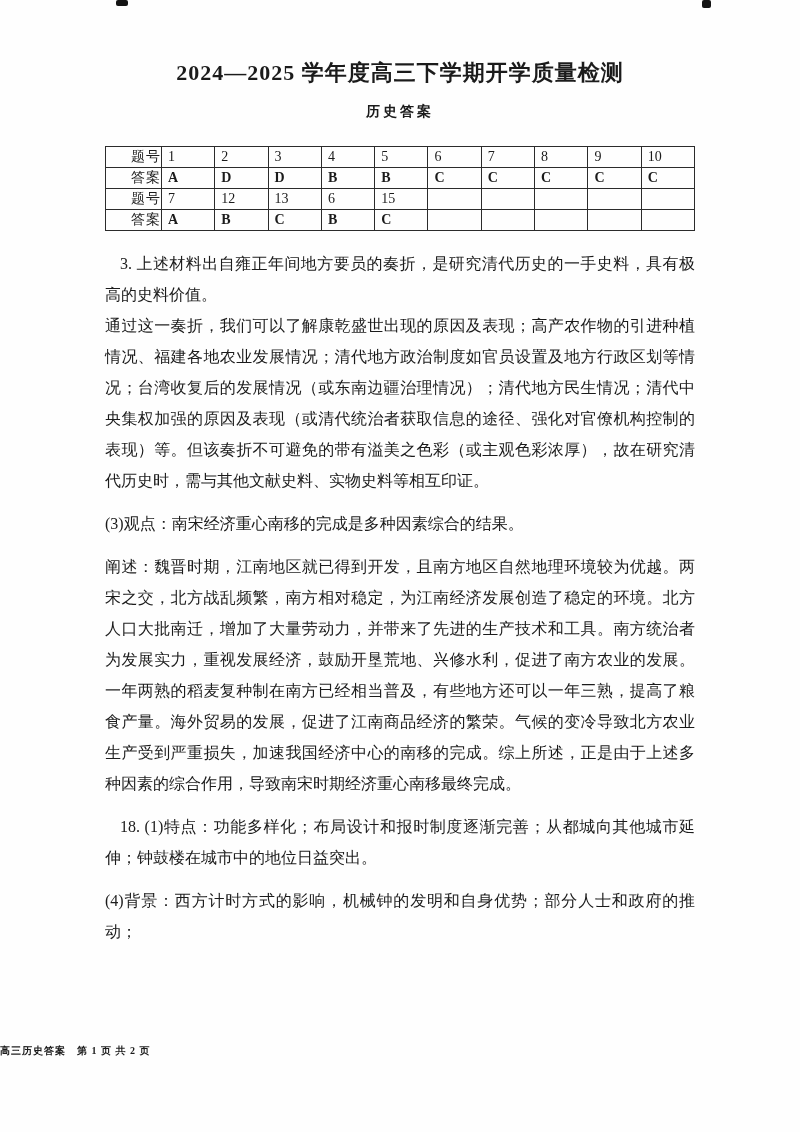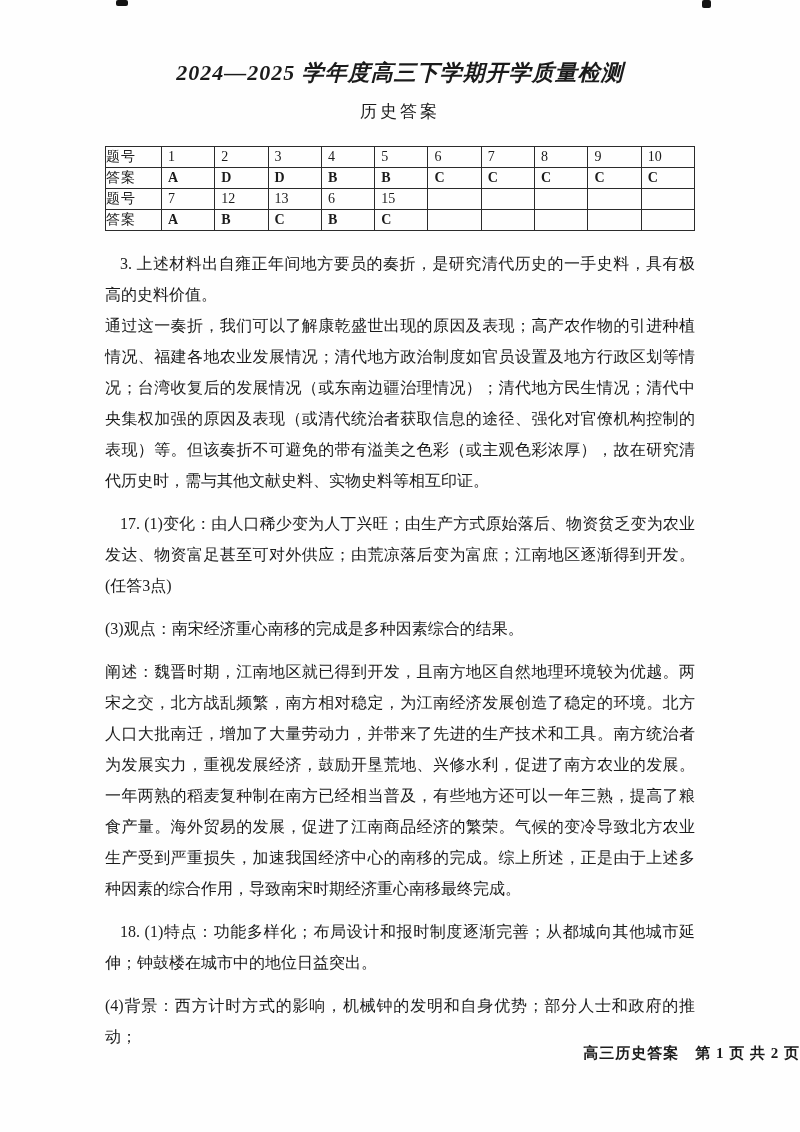--- a/index.html
+++ b/index.html
@@ -12,59 +12,59 @@
     overflow: hidden;
   }
   .page { position: absolute; inset: 0; background: #fefefe; }
 
   .scan-mark { position: absolute; background: #141414; border-radius: 2px; }
   .scan-mark.left  { left: 116px; top: 0; width: 12px; height: 6px; }
   .scan-mark.right { left: 702px; top: 0; width: 9px;  height: 8px; }
 
   .titles { text-align: center; padding-top: 60px; }
   .title-main {
-    font-size: 22px; font-weight: bold; letter-spacing: 1px; line-height: 26px; font-style: italic;
+    font-size: 22px; font-weight: bold; letter-spacing: 1px; line-height: 26px;
   }
   .title-sub {
-    font-size: 17px; font-weight: normal; letter-spacing: 3px; line-height: 26px;
+    font-size: 14px; font-weight: bold; letter-spacing: 3px; line-height: 26px;
     margin-top: 13px;
   }
 
   .content-area { width: 590px; margin: 21px auto 0 auto; }
 
   table.answer-key { border-collapse: collapse; width: 100%; table-layout: fixed; }
   table.answer-key td {
     border: 1px solid #2b2b2b;
     height: 21px;
     font-size: 14px;
     padding: 0 0 0 6px;
     vertical-align: middle;
     overflow: hidden;
   }
   table.answer-key td.row-label {
-    width: 56px; text-align: left; padding: 0; letter-spacing: 1px;
+    width: 56px; text-align: right; padding: 0; letter-spacing: 1px;
   }
   tr.answer-row td { font-weight: bold; }
   tr.answer-row td.row-label { font-weight: normal; }
 
   .paras {
     margin-top: 17px;
     font-size: 16px;
     line-height: 31px;
     text-align: justify;
     text-justify: inter-ideograph;
   }
   p.para { margin-bottom: 12px; }
   p.para.tight { margin-bottom: 0; }
   p.para.num { text-indent: 15px; }
 
   .footer {
     position: absolute; left: 0; right: 0; top: 1044px;
-    text-align: right;
-    font-size: 15px; font-weight: bold; letter-spacing: 1px;
+    text-align: left;
+    font-size: 10px; font-weight: bold; letter-spacing: 1px;
   }
 </style>
 </head>
 <body>
 
 <div class="page">
 
   <div class="scan-mark left"></div>
   <div class="scan-mark right"></div>
 
@@ -128,21 +128,20 @@
           <td></td>
           <td></td>
           <td></td>
         </tr>
       </tbody>
     </table>
 
     <div class="paras">
       <p class="para num tight">3. 上述材料出自雍正年间地方要员的奏折，是研究清代历史的一手史料，具有极高的史料价值。</p>
       <p class="para">通过这一奏折，我们可以了解康乾盛世出现的原因及表现；高产农作物的引进种植情况、福建各地农业发展情况；清代地方政治制度如官员设置及地方行政区划等情况；台湾收复后的发展情况（或东南边疆治理情况）；清代地方民生情况；清代中央集权加强的原因及表现（或清代统治者获取信息的途径、强化对官僚机构控制的表现）等。但该奏折不可避免的带有溢美之色彩（或主观色彩浓厚），故在研究清代历史时，需与其他文献史料、实物史料等相互印证。</p>
-      <p class="para num">17. (1)变化：由人口稀少变为人丁兴旺；由生产方式原始落后、物资贫乏变为农业发达、物资富足甚至可对外供应；由荒凉落后变为富庶；江南地区逐渐得到开发。(任答3点)</p>
       <p class="para">(3)观点：南宋经济重心南移的完成是多种因素综合的结果。</p>
       <p class="para">阐述：魏晋时期，江南地区就已得到开发，且南方地区自然地理环境较为优越。两宋之交，北方战乱频繁，南方相对稳定，为江南经济发展创造了稳定的环境。北方人口大批南迁，增加了大量劳动力，并带来了先进的生产技术和工具。南方统治者为发展实力，重视发展经济，鼓励开垦荒地、兴修水利，促进了南方农业的发展。一年两熟的稻麦复种制在南方已经相当普及，有些地方还可以一年三熟，提高了粮食产量。海外贸易的发展，促进了江南商品经济的繁荣。气候的变冷导致北方农业生产受到严重损失，加速我国经济中心的南移的完成。综上所述，正是由于上述多种因素的综合作用，导致南宋时期经济重心南移最终完成。</p>
       <p class="para num">18. (1)特点：功能多样化；布局设计和报时制度逐渐完善；从都城向其他城市延伸；钟鼓楼在城市中的地位日益突出。</p>
       <p class="para">(4)背景：西方计时方式的影响，机械钟的发明和自身优势；部分人士和政府的推动；</p>
     </div>
 
   </div>
 
   <div class="footer">高三历史答案　第 1 页 共 2 页</div>
 

